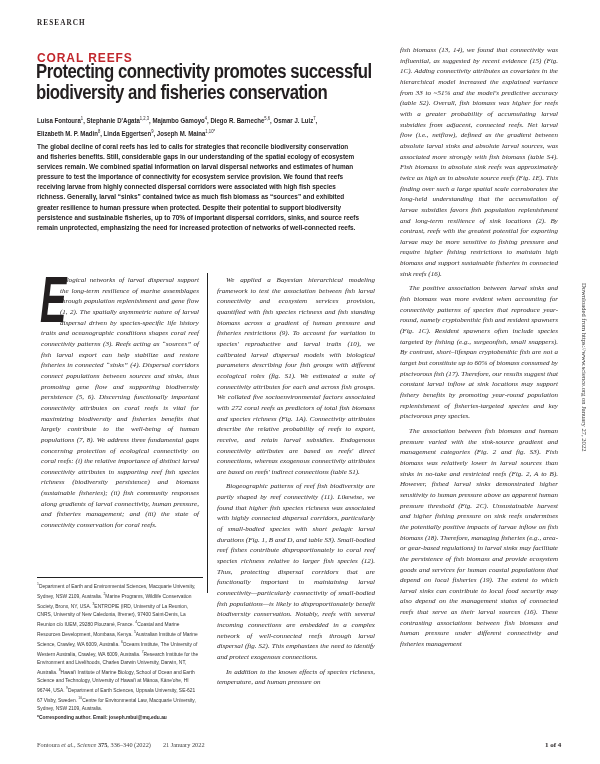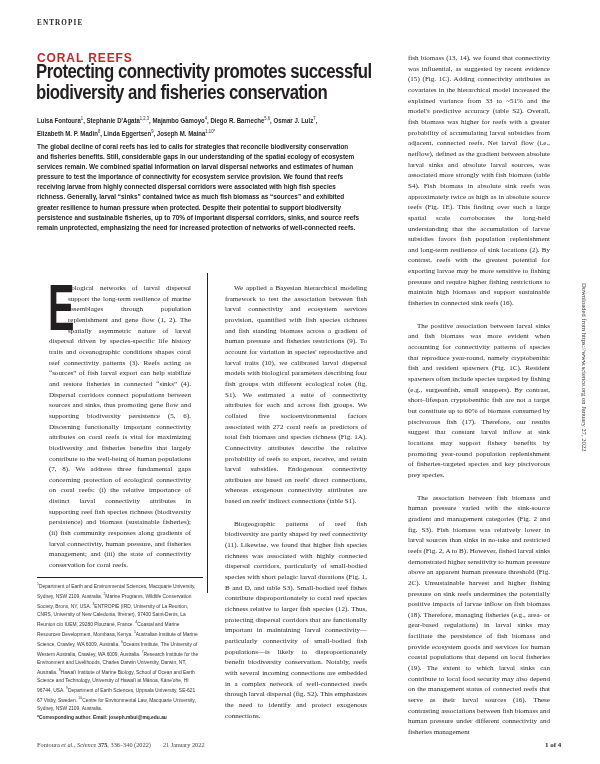--- a/index.html
+++ b/index.html
@@ -4,56 +4,57 @@
 <style>
   html, body { margin:0; padding:0; background:#fff; }
   body { width:600px; height:764px; position:relative; overflow:hidden; color:#231f20; }
   #section-label { position:absolute; left:37px; top:19px; font-family:"Liberation Serif", serif; font-weight:bold; font-size:7.2px; letter-spacing:1.1px; }
   #kicker { position:absolute; left:37px; top:51px; font-family:"Liberation Sans", sans-serif; font-weight:bold; font-size:12px; letter-spacing:0.9px; color:#c1272d; }
   #title { position:absolute; left:36px; top:61px; width:420px; margin:0; font-family:"Liberation Sans", sans-serif; font-weight:bold; font-size:19.5px; line-height:21px; letter-spacing:-0.6px; transform:scaleX(0.86); transform-origin:left top; }
   #authors { position:absolute; left:37px; top:113px; width:400px; font-family:"Liberation Sans", sans-serif; font-weight:bold; font-size:6.6px; line-height:11px; transform:scaleX(0.92); transform-origin:left top; }
   #authors sup { font-size:4.5px; font-weight:normal; }
   #abstract { position:absolute; left:37px; top:142px; width:330px; font-family:"Liberation Sans", sans-serif; font-weight:bold; font-size:6.55px; line-height:10.1px; transform:scaleX(0.98); transform-origin:left top; }
   .col { position:absolute; font-family:"Liberation Serif", serif; font-size:7.05px; line-height:10.65px; text-align:justify; }
-  .col p { margin:12px; text-indent:9px; }
+  .col p { margin:4px; text-indent:9px;font-style:italic; }
   .col p.noindent { text-indent:0; }
   #col1 { left:37px; top:271px; width:166px; }
   #col2 { left:213px; top:271px; width:166px; }
   #col3 { left:396px; top:41px; width:166px; }
   .rule-v { position:absolute; background:#222; width:0.7px; }
   #dropcap { float:left; font-family:"Liberation Sans", sans-serif; font-weight:bold; font-size:64px; line-height:48px; height:48px; margin:1px 4px 0 -1px; transform:scaleX(0.62); transform-origin:left top; width:16px; }
   #footnotes-rule { position:absolute; left:37px; top:577px; width:166px; height:0.7px; background:#222; }
   #footnotes { position:absolute; left:37px; top:580px; width:172px; font-family:"Liberation Sans", sans-serif; font-size:5.15px; line-height:8.25px; color:#333; transform:scaleX(0.95); transform-origin:left top; }
   #footnotes sup { font-size:3.6px; }
   #corr { font-weight:bold; color:#231f20; }
   #footer-left { position:absolute; left:37px; top:741px; font-family:"Liberation Serif", serif; font-size:6.3px; color:#444; white-space:nowrap; }
   #footer-left .gap { display:inline-block; width:12px; }
   #footer-right { position:absolute; left:545px; top:741px; font-family:"Liberation Serif", serif; font-weight:bold; font-size:7px; }
   #download-note { position:absolute; left:581px; top:283px; font-family:"Liberation Serif", serif; font-size:6.6px; color:#333; writing-mode:vertical-rl; white-space:nowrap; }
   i { font-style:italic; }
 </style>
 </head>
 <body>
 
-<div id="section-label">ENTROPIE</div>
+<div id="section-label">RESEARCH</div>
 <div id="kicker">CORAL REEFS</div>
 <h1 id="title">Protecting connectivity promotes successful biodiversity and fisheries conservation</h1>
 
 <div id="authors"><span>Luisa Fontoura<sup>1</sup></span>, <span>Stephanie D'Agata<sup>1,2,3</sup></span>, <span>Majambo Gamoyo<sup>4</sup></span>, <span>Diego R. Barneche<sup>5,6</sup></span>, <span>Osmar J. Luiz<sup>7</sup></span>, <br><span>Elizabeth M. P. Madin<sup>8</sup></span>, <span>Linda Eggertsen<sup>9</sup></span>, <span>Joseph M. Maina<sup>1,10*</sup></span></div>
 
 <div id="abstract">The global decline of coral reefs has led to calls for strategies that reconcile biodiversity conservation and fisheries benefits. Still, considerable gaps in our understanding of the spatial ecology of ecosystem services remain. We combined spatial information on larval dispersal networks and estimates of human pressure to test the importance of connectivity for ecosystem service provision. We found that reefs receiving larvae from highly connected dispersal corridors were associated with high fish species richness. Generally, larval “sinks” contained twice as much fish biomass as “sources” and exhibited greater resilience to human pressure when protected. Despite their potential to support biodiversity persistence and sustainable fisheries, up to 70% of important dispersal corridors, sinks, and source reefs remain unprotected, emphasizing the need for increased protection of networks of well-connected reefs.</div>
 
 <div id="col1" class="col">
   <p class="noindent"><span id="dropcap">E</span><span>cological networks of larval dispersal support the long-term resilience of marine assemblages through population replenishment and gene flow (1, 2). The spatially asymmetric nature of larval dispersal driven by species-specific life history traits and oceanographic conditions shapes coral reef connectivity patterns (3). Reefs acting as “sources” of fish larval export can help stabilize and restore fisheries in connected “sinks” (4). Dispersal corridors connect populations between sources and sinks, thus promoting gene flow and supporting biodiversity persistence (5, 6). Discerning functionally important connectivity attributes on coral reefs is vital for maximizing biodiversity and fisheries benefits that largely contribute to the well-being of human populations (7, 8). We address three fundamental gaps concerning protection of ecological connectivity on coral reefs: (i) the relative importance of distinct larval connectivity attributes in supporting reef fish species richness (biodiversity persistence) and biomass (sustainable fisheries); (ii) fish community responses along gradients of larval connectivity, human pressure, and fisheries management; and (iii) the state of connectivity conservation for coral reefs.</span></p>
 </div>
 <div class="rule-v" style="left:207px; top:273px; height:320px;"></div>
 
 <div id="col2" class="col">
   <p>We applied a Bayesian hierarchical modeling framework to test the association between fish larval connectivity and ecosystem services provision, quantified with fish species richness and fish standing biomass across a gradient of human pressure and fisheries restrictions (9). To account for variation in species' reproductive and larval traits (10), we calibrated larval dispersal models with biological parameters describing four fish groups with different ecological roles (fig. S1). We estimated a suite of connectivity attributes for each and across fish groups. We collated five socioenvironmental factors associated with 272 coral reefs as predictors of total fish biomass and species richness (Fig. 1A). Connectivity attributes describe the relative probability of reefs to export, receive, and retain larval subsidies. Endogenous connectivity attributes are based on reefs' direct connections, whereas exogenous connectivity attributes are based on reefs' indirect connections (table S1).</p>
   <p>Biogeographic patterns of reef fish biodiversity are partly shaped by reef connectivity (11). Likewise, we found that higher fish species richness was associated with highly connected dispersal corridors, particularly of small-bodied species with short pelagic larval durations (Fig. 1, B and D, and table S3). Small-bodied reef fishes contribute disproportionately to coral reef species richness relative to larger fish species (12). Thus, protecting dispersal corridors that are functionally important in maintaining larval connectivity—particularly connectivity of small-bodied fish populations—is likely to disproportionately benefit biodiversity conservation. Notably, reefs with several incoming connections are embedded in a complex network of well-connected reefs through larval dispersal (fig. S2). This emphasizes the need to identify and protect exogenous connections.</p>
+  <p>In addition to the known effects of species richness, temperature, and human pressure on</p>
 </div>
 
 <div id="col3" class="col">
   <p class="noindent">fish biomass (13, 14), we found that connectivity was influential, as suggested by recent evidence (15) (Fig. 1C). Adding connectivity attributes as covariates in the hierarchical model increased the explained variance from 33 to ~51% and the model's predictive accuracy (table S2). Overall, fish biomass was higher for reefs with a greater probability of accumulating larval subsidies from adjacent, connected reefs. Net larval flow (i.e., netflow), defined as the gradient between absolute larval sinks and absolute larval sources, was associated more strongly with fish biomass (table S4). Fish biomass in absolute sink reefs was approximately twice as high as in absolute source reefs (Fig. 1E). This finding over such a large spatial scale corroborates the long-held understanding that the accumulation of larvae subsidies favors fish population replenishment and long-term resilience of sink locations (2). By contrast, reefs with the greatest potential for exporting larvae may be more sensitive to fishing pressure and require higher fishing restrictions to maintain high biomass and support sustainable fisheries in connected sink reefs (16).</p>
   <p>The positive association between larval sinks and fish biomass was more evident when accounting for connectivity patterns of species that reproduce year-round, namely cryptobenthic fish and resident spawners (Fig. 1C). Resident spawners often include species targeted by fishing (e.g., surgeonfish, small snappers). By contrast, short–lifespan cryptobenthic fish are not a target but constitute up to 60% of biomass consumed by piscivorous fish (17). Therefore, our results suggest that constant larval inflow at sink locations may support fishery benefits by promoting year-round population replenishment of fisheries-targeted species and key piscivorous prey species.</p>
   <p>The association between fish biomass and human pressure varied with the sink-source gradient and management categories (Fig. 2 and fig. S3). Fish biomass was relatively lower in larval sources than sinks in no-take and restricted reefs (Fig. 2, A to B). However, fished larval sinks demonstrated higher sensitivity to human pressure above an apparent human pressure threshold (Fig. 2C). Unsustainable harvest and higher fishing pressure on sink reefs undermines the potentially positive impacts of larvae inflow on fish biomass (18). Therefore, managing fisheries (e.g., area- or gear-based regulations) in larval sinks may facilitate the persistence of fish biomass and provide ecosystem goods and services for human coastal populations that depend on local fisheries (19). The extent to which larval sinks can contribute to local food security may also depend on the management status of connected reefs that serve as their larval sources (16). These contrasting associations between fish biomass and human pressure under different connectivity and fisheries management</p>
 </div>
 
 <div id="footnotes-rule"></div>
 <div id="footnotes">

